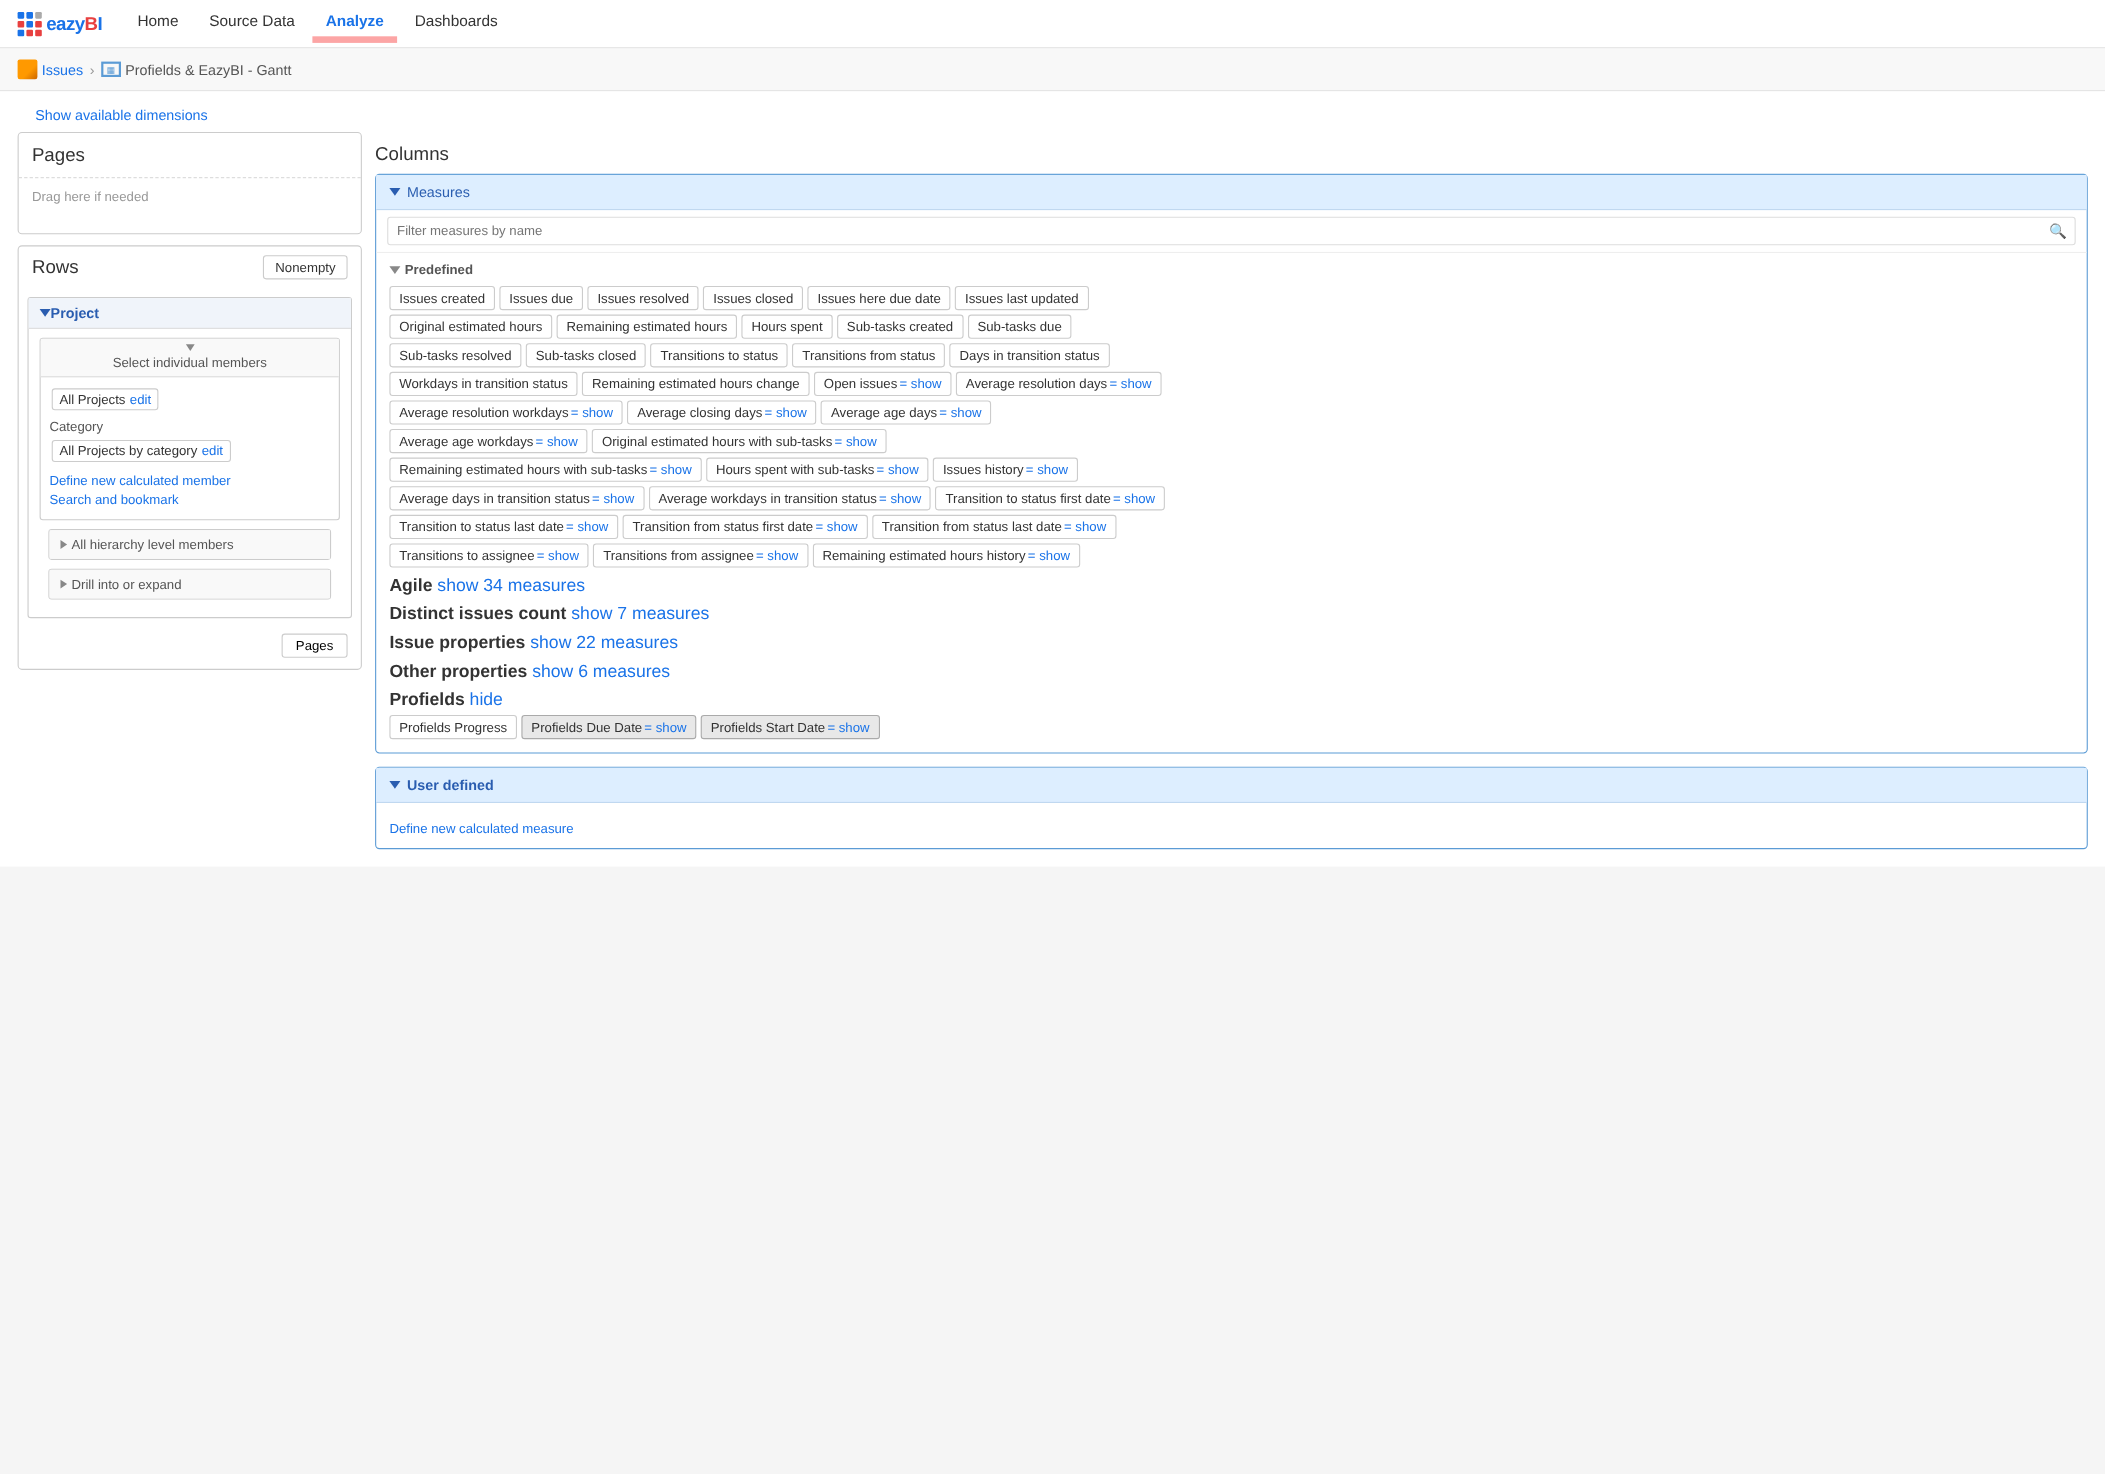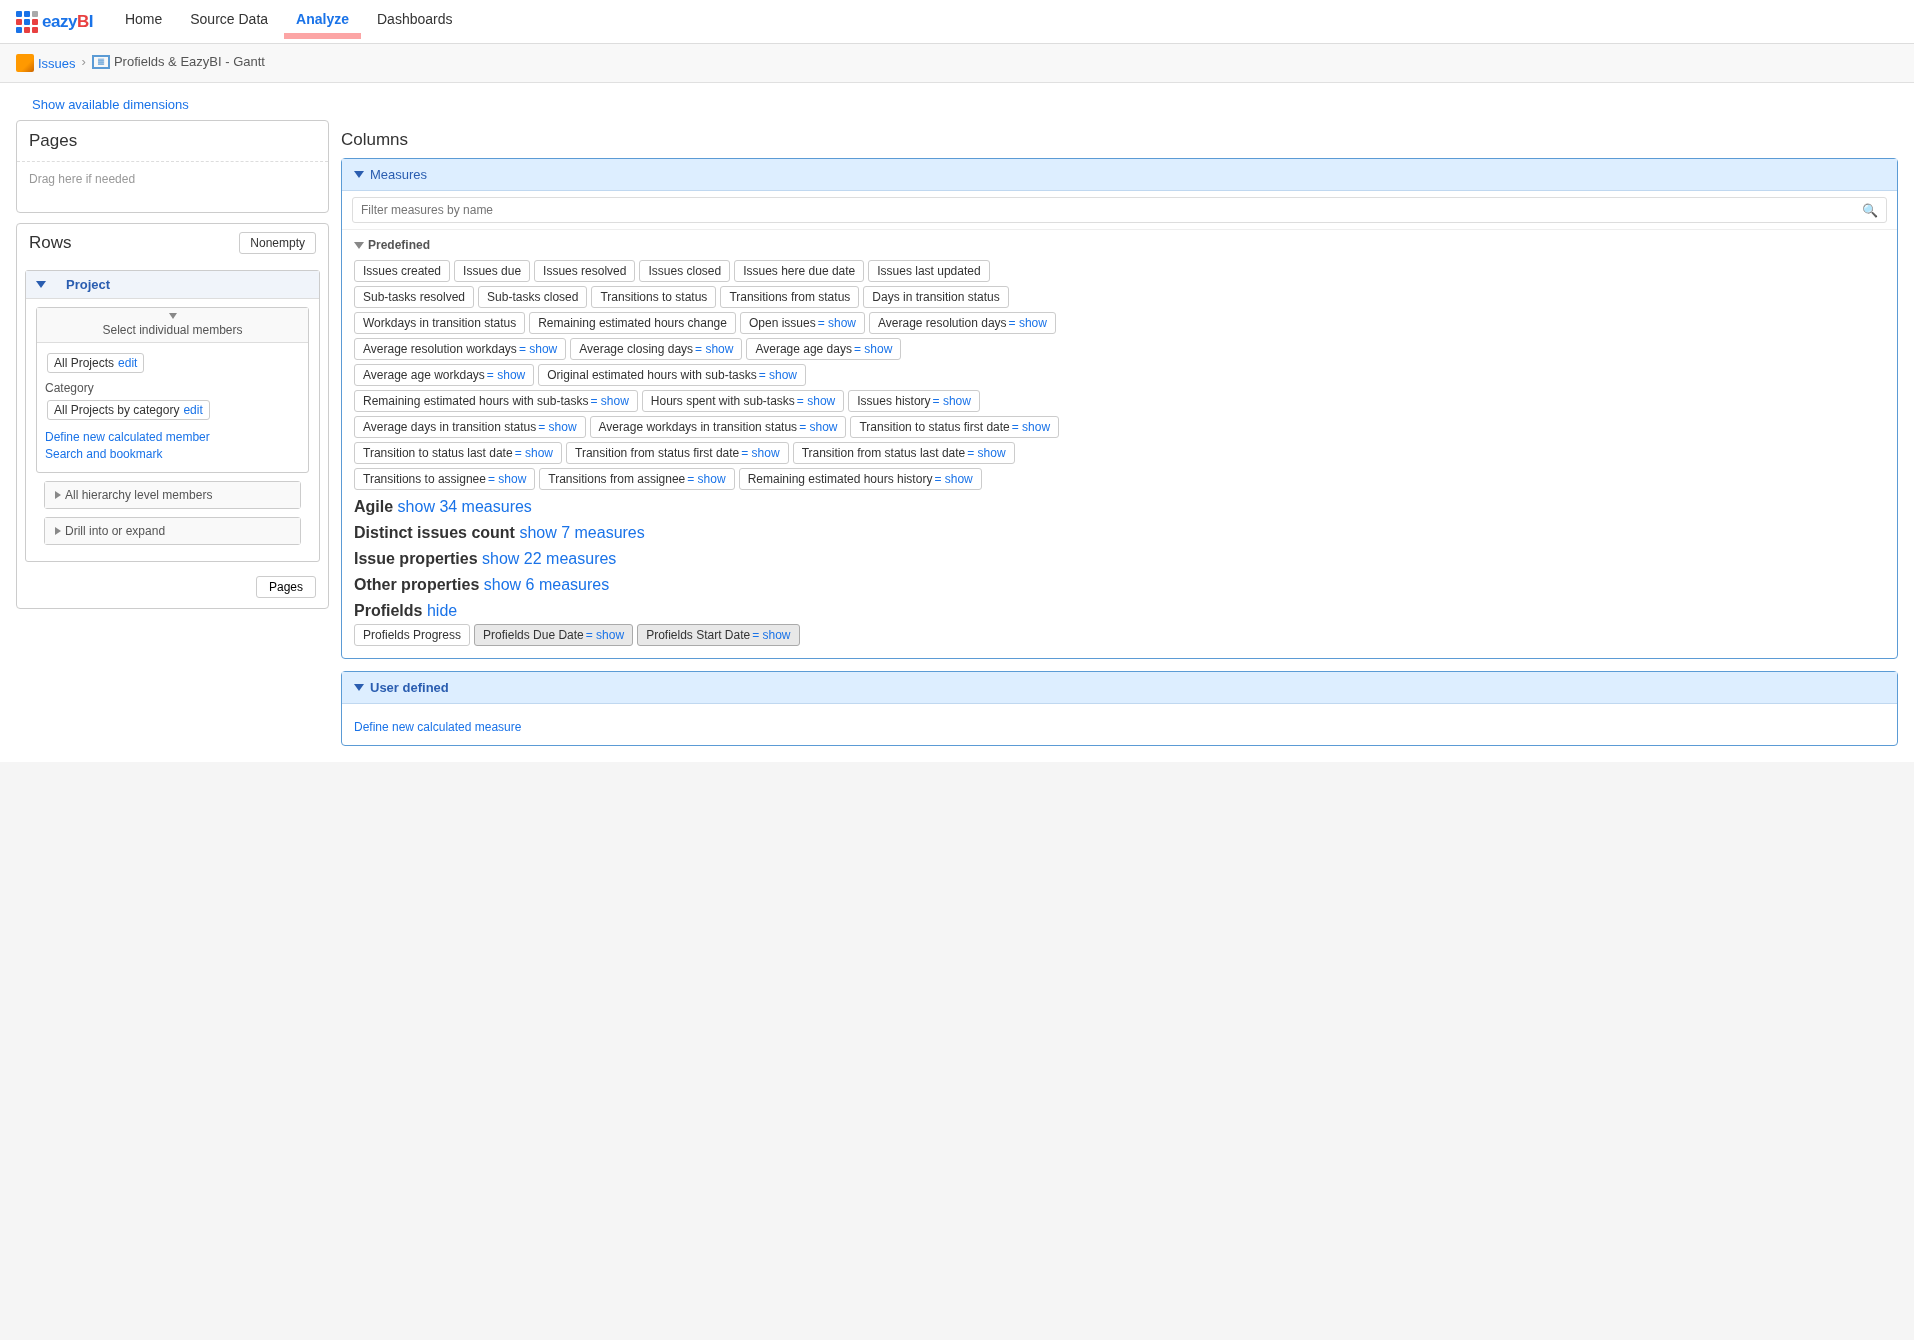--- a/index.html
+++ b/index.html
@@ -32,21 +32,21 @@
       text-decoration: none;
     }
     .nav-item.active { color: #1a73e8; font-weight: 700; border-bottom: 6px solid #fca5a5; border-radius: 0; }
 
     
     .breadcrumb {
       background: #f8f8f8;
       border-bottom: 1px solid #e0e0e0;
       padding: 10px 16px;
       display: flex;
-      align-items: flex-start;
+      align-items: center;
       gap: 6px;
       font-size: 13px;
     }
     .breadcrumb-issues {
       color: #1a73e8;
       cursor: pointer;
       display: flex;
       align-items: center;
       gap: 4px;
     }
@@ -123,21 +123,21 @@
       border: 1px solid #ccc;
       border-radius: 3px;
       margin: 8px;
     }
 
     .project-header {
       background: #f0f4fa;
       padding: 6px 10px;
       display: flex;
       align-items: center;
-      gap: 20px;
+      gap: 0;
       font-weight: 600;
       color: #2a5db0;
       cursor: pointer;
       border-bottom: 1px solid #ddd;
     }
 
     .project-body {
       padding: 8px 10px;
     }
 
@@ -538,20 +538,27 @@
 
         <div class="measure-tags-row">
           <span class="measure-tag">Issues created</span>
           <span class="measure-tag">Issues due</span>
           <span class="measure-tag">Issues resolved</span>
           <span class="measure-tag">Issues closed</span>
           <span class="measure-tag">Issues here due date</span>
           <span class="measure-tag">Issues last updated</span>
         </div>
 
+        <div class="measure-tags-row">
+          <span class="measure-tag">Original estimated hours</span>
+          <span class="measure-tag">Remaining estimated hours</span>
+          <span class="measure-tag">Hours spent</span>
+          <span class="measure-tag">Sub-tasks created</span>
+          <span class="measure-tag">Sub-tasks due</span>
+        </div>
 
         <div class="measure-tags-row">
           <span class="measure-tag">Sub-tasks resolved</span>
           <span class="measure-tag">Sub-tasks closed</span>
           <span class="measure-tag">Transitions to status</span>
           <span class="measure-tag">Transitions from status</span>
           <span class="measure-tag">Days in transition status</span>
         </div>
 
         <div class="measure-tags-row">

